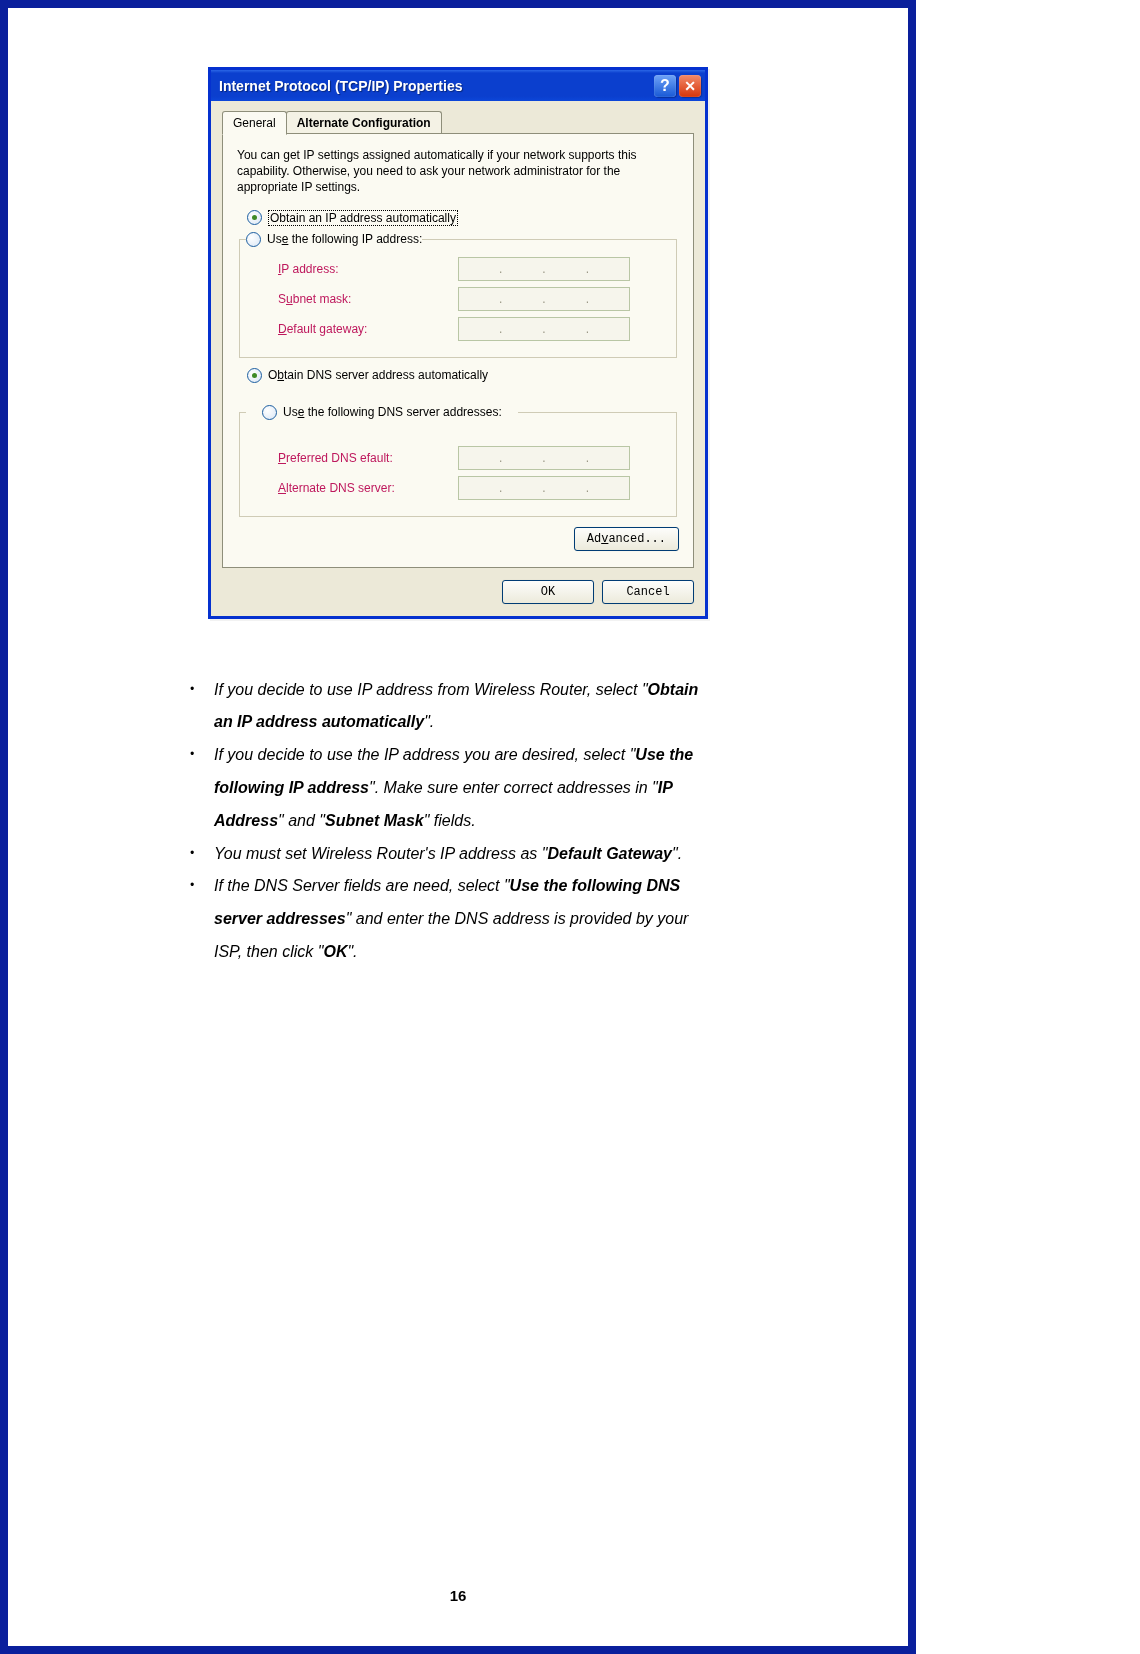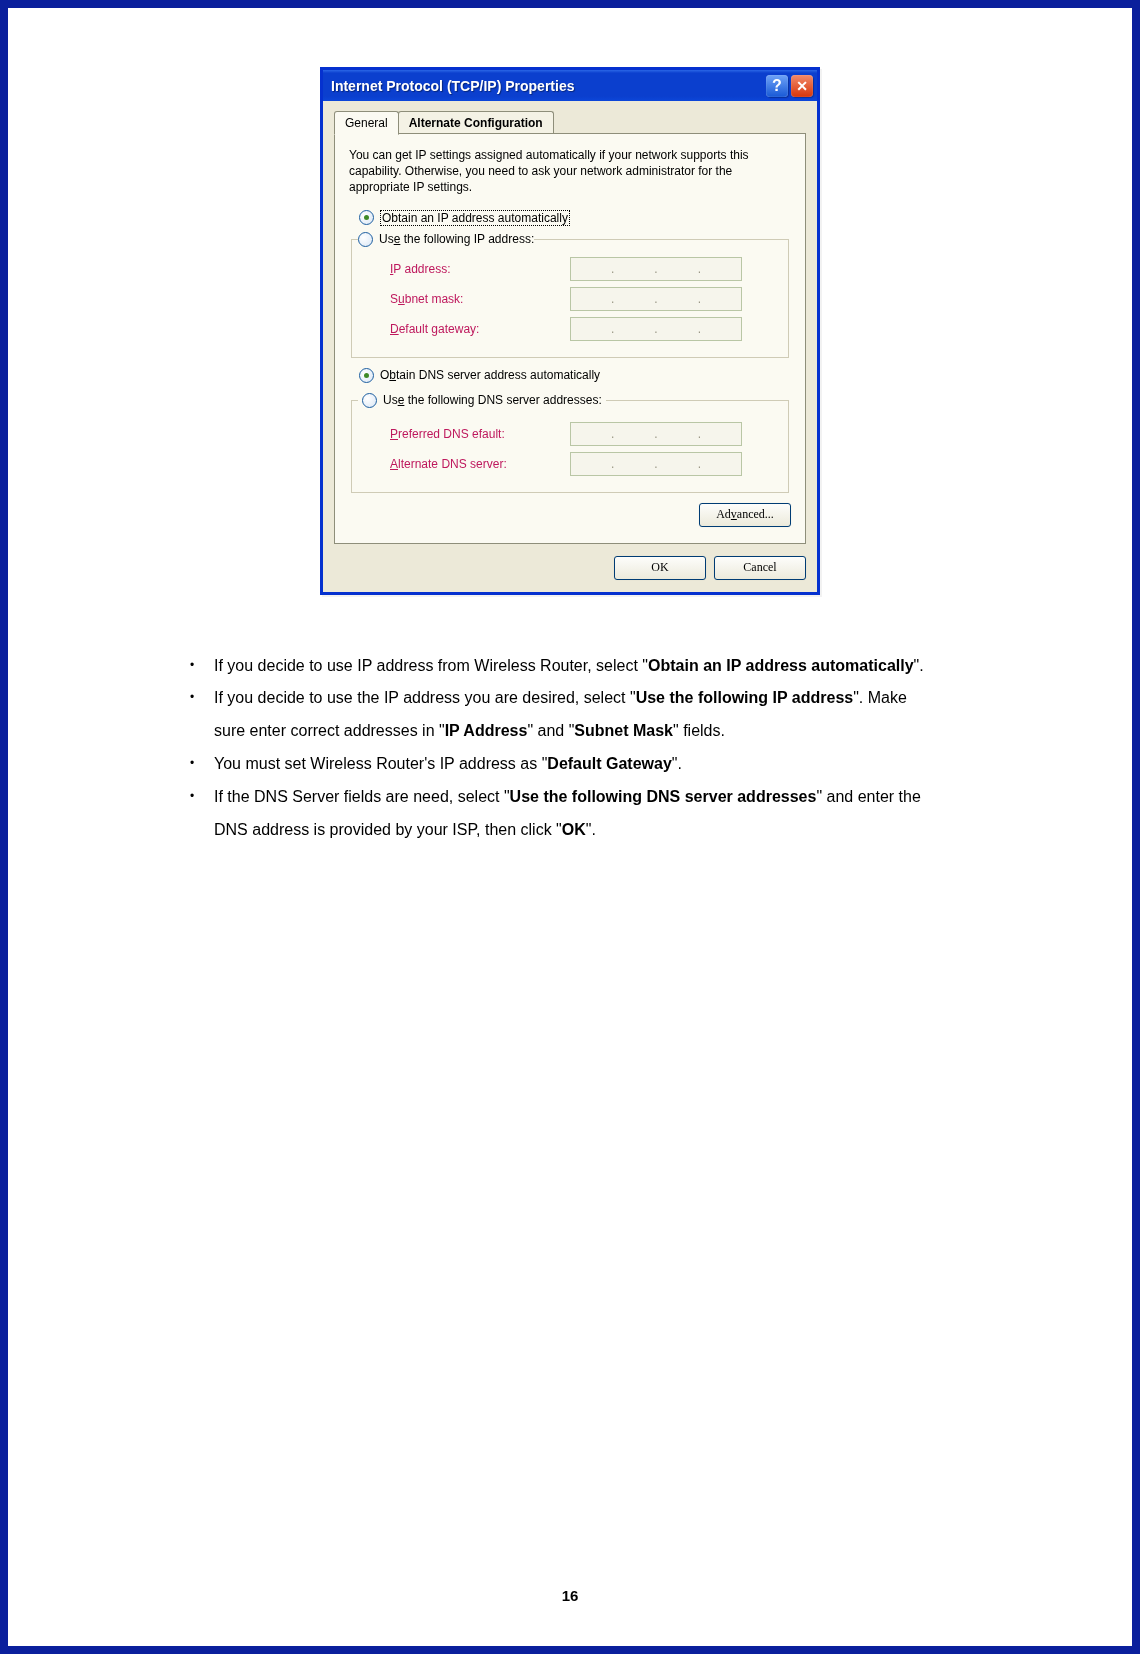--- a/index.html
+++ b/index.html
@@ -1,21 +1,21 @@
 <!DOCTYPE html>
 <html><head>
 <meta charset="utf-8">
 <style>
   body {
     margin: 0;
     background: #fff;
     font-family: Arial, Helvetica, sans-serif;
   }
   .page-outer {
-    width: 1140px;
+    width: 916px;
     height: 1654px;
     box-sizing: border-box;
     border: 8px solid #0a1f9c;
     padding: 14px;
     background: #fff;
     position: relative;
   }
   .page-inner {
     width: 100%;
     height: 100%;
@@ -136,40 +136,41 @@
     background: #f6f5ec;
     display: flex; align-items: center; justify-content: space-evenly;
     color: #bdb9a6; font-size: 12px;
   }
   .ip-dot { color: #9a9785; }
   .xp-btn {
     min-width: 92px; height: 24px;
     border: 1px solid #003c74;
     border-radius: 3px;
     background: linear-gradient(to bottom, #fdfdfb, #eceadb);
-    font-family: Liberation Serif, serif; font-size: 12px;
+    font-family: Liberation Mono, monospace; font-size: 12px;
     padding: 0 12px;
     box-shadow: 0 0 1px rgba(0,0,0,.15);
   }
   .adv-row { display:flex; justify-content: flex-end; margin-top: 10px; }
   .footer-row {
     display:flex; justify-content: flex-end; gap: 8px;
     margin-top: 12px;
   }
   .u { text-decoration: underline; }
 
   
   ul.instructions {
     list-style: none;
     padding: 0;
     margin: 16px 20px 0 0;
     font-family: Arial, Helvetica, sans-serif;
     font-size: 16px;
     color: #000;
     line-height: 2.05;
+    font-style: italic;
   }
   ul.instructions li {
     position: relative;
     padding-left: 32px;
     margin-bottom: 0;
     text-align: left;
   }
   ul.instructions li::before {
     content: "•";
     position: absolute;
@@ -250,21 +251,21 @@
             </div>
           </fieldset>
 
           <div class="radio-row">
             <span class="radio checked"></span>
             <span><span>O</span><span class="u">b</span><span>tain DNS server address automatically</span></span>
           </div>
 
           <fieldset class="groupbox">
             <legend style="padding:0;margin-left:-4px;">
-              <span class="radio-row" style="margin:4px;">
+              <span class="radio-row" style="margin:16px;">
                 <span class="radio"></span>
                 <span><span>Us</span><span class="u">e</span><span> the following DNS server addresses:</span></span>
               </span>
             </legend>
             <div class="field-row">
               <span class="field-label"><span class="ul">P</span><span>referred DNS efault:</span></span>
               <div class="ip-input">
                   <span class="ip-dot">.</span>
                   <span class="ip-dot">.</span>
                   <span class="ip-dot">.</span>

